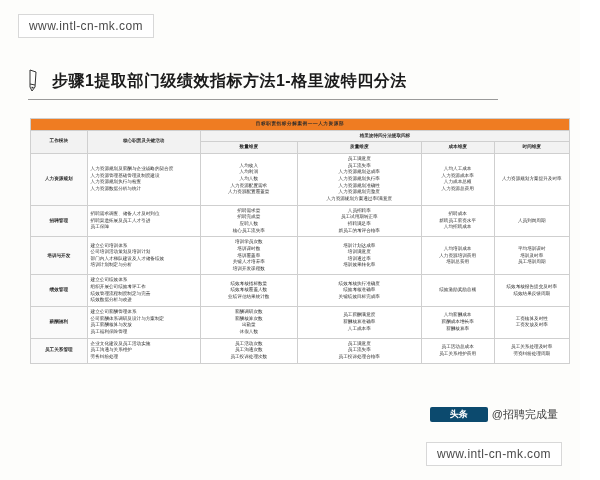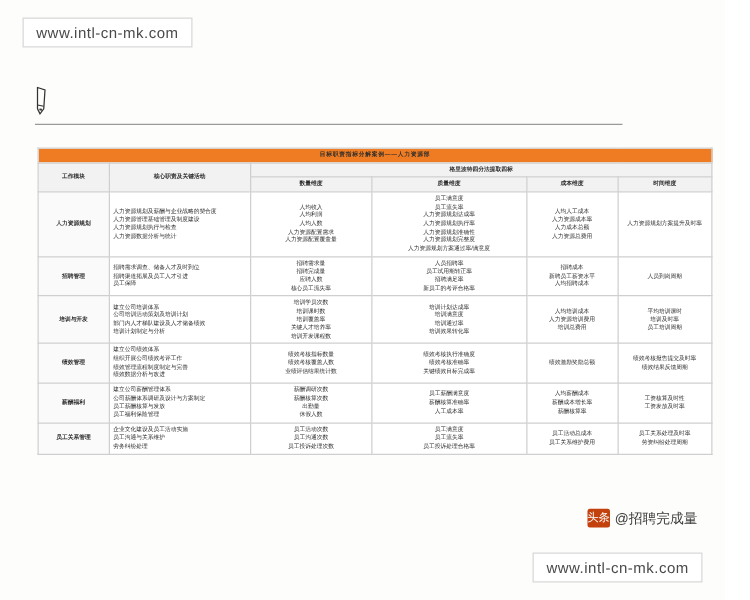--- a/index.html
+++ b/index.html
@@ -120,43 +120,45 @@
     position: absolute;
     right: 22px;
     bottom: 58px;
     font-size: 11px;
     color: #3a3a3a;
     display: flex;
     align-items: center;
     gap: 4px;
   }
   .credit .tt {
-    background: #c2410c;
+    background: #0c4a6e;
     color: #fff;
     font-size: 9px;
-    padding: 1px 0;
+    padding: 1px 20px;
     border-radius: 2px;
+    font-weight: bold;
   }
 </style>
 </head>
 <body>
 
 <div class="page">
 
   <div class="wm wm-top">www.intl-cn-mk.com</div>
 
   <div class="title-wrap">
     <div class="title-row">
       <span class="pen-icon">
         <svg viewBox="0 0 18 26" width="18" height="26">
           <path d="M4 2 L10 4 L9 19 L6 23 L4 19 Z" fill="none" stroke="#333" stroke-width="1"></path>
           <path d="M4 16 L9 17" stroke="#333" stroke-width="1"></path>
           <path d="M5.5 19.5 L7.5 19.8" stroke="#333" stroke-width="1.6"></path>
         </svg>
       </span>
+      <span class="title-text">步骤1提取部门级绩效指标方法1-格里波特四分法</span>
     </div>
     <div class="title-rule"></div>
   </div>
 
   <div class="tbl-wrap">
     <table class="perf">
       <colgroup>
         <col style="width:10.5%">
         <col style="width:21%">
         <col style="width:18%">

